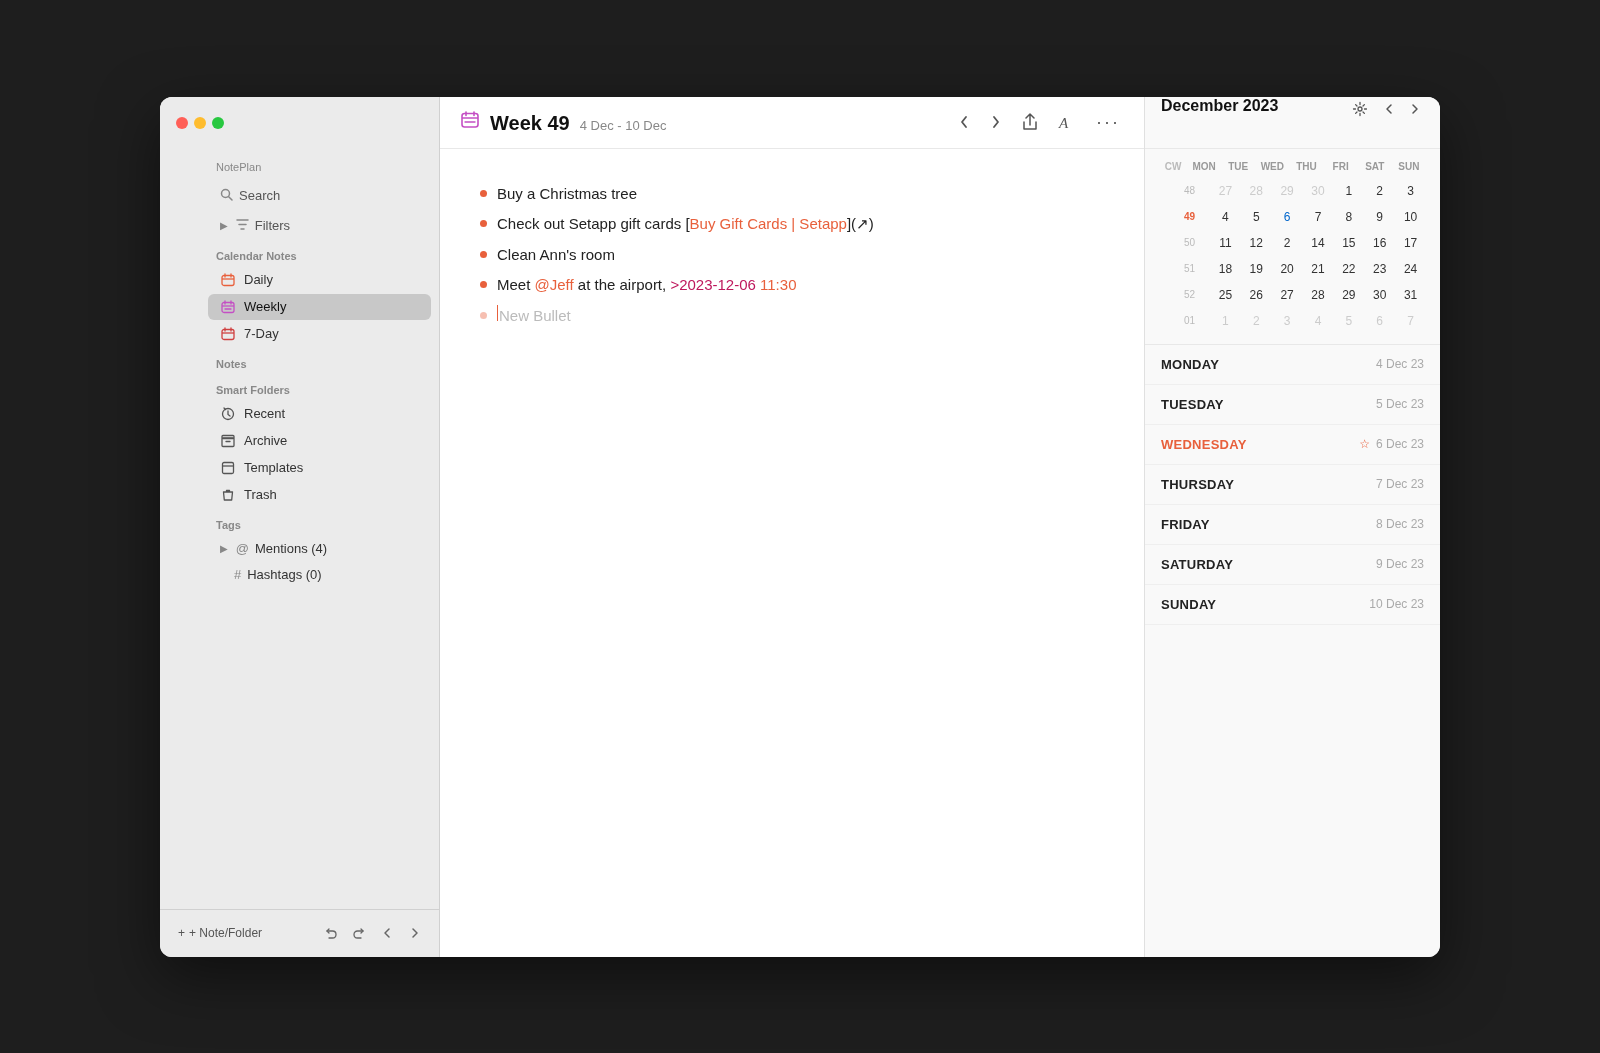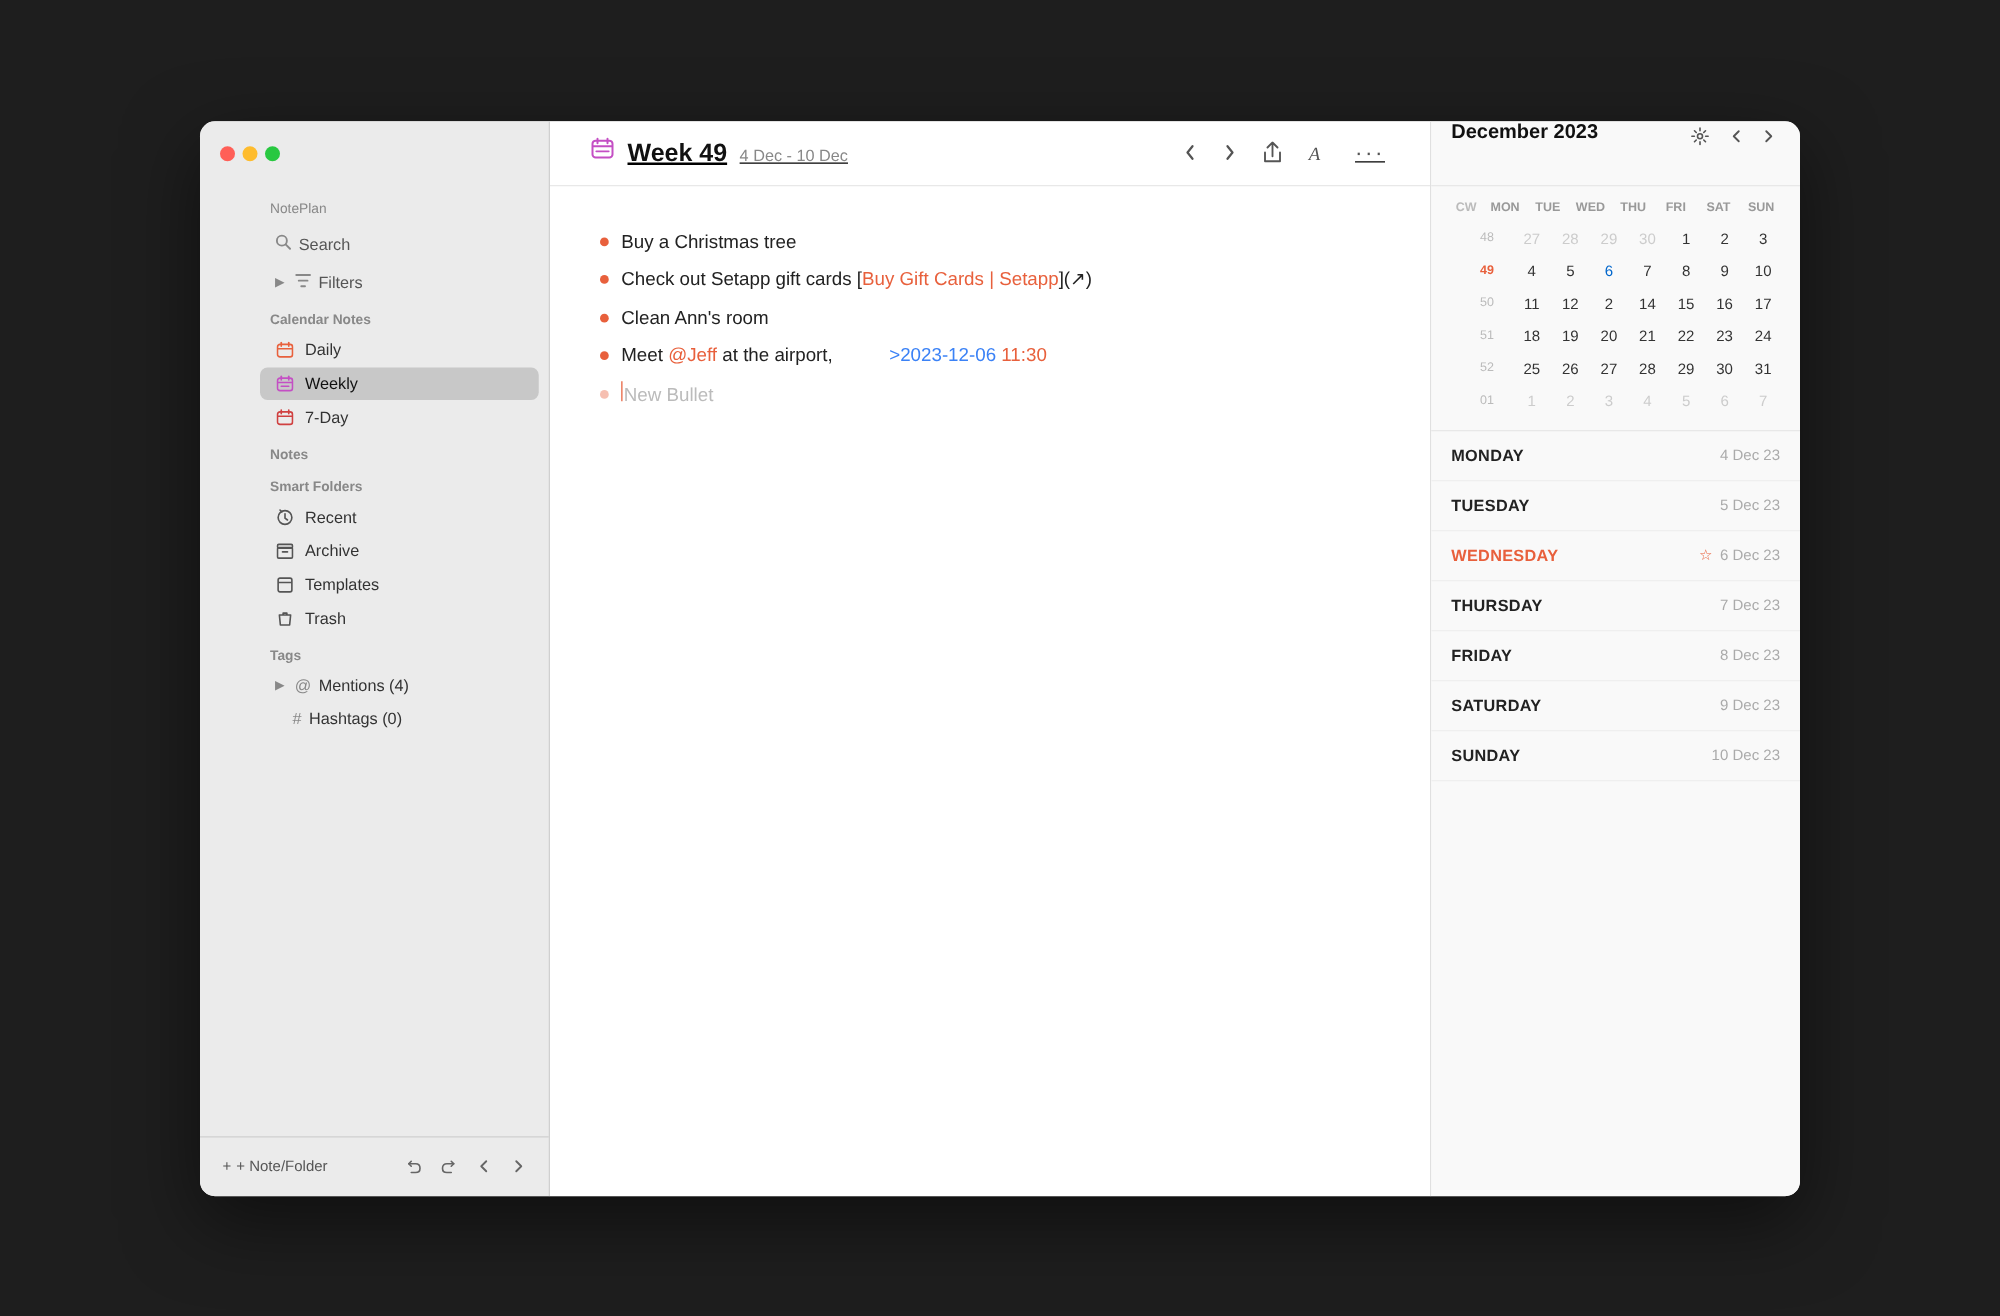--- a/index.html
+++ b/index.html
@@ -163,24 +163,23 @@
       flex: 1;
       display: flex;
       flex-direction: column;
       background: #ffffff;
       border-right: 1px solid #e0e0e0;
     }
     .main-toolbar {
       height: 52px;
       display: flex;
       align-items: center;
-      padding: 0 32px;
+      padding: 0 20px;
       border-bottom: 1px solid #e8e8e8;
       gap: 8px;
-      text-decoration: underline;
     }
     .main-toolbar-title-area {
       display: flex;
       align-items: baseline;
       gap: 10px;
       flex: 1;
     }
     .week-icon {
       color: #c44fc4;
       font-size: 18px;
@@ -232,21 +231,21 @@
       width: 7px;
       height: 7px;
       border-radius: 50%;
       background: #e8603c;
       margin-top: 7px;
       flex-shrink: 0;
     }
     .bullet-text { flex: 1; }
     .link-text { color: #e8603c; text-decoration: none; margin-top: 16px; }
     .mention-text { color: #e8603c; font-weight: 500; }
-    .date-ref { color: #3b82f6; margin-left: 41px; }
+    .date-ref { color: #be185d; }
     .time-ref { color: #e8603c; }
     .new-bullet { color: #bbb; }
     .cursor-line { border-left: 1.5px solid #e8603c; height: 16px; display: inline-block; margin-right: 1px; animation: blink 1s step-end infinite; }
     @keyframes blink { 50% { opacity: 0; } }
 
     
     .right-panel {
       width: 295px;
       min-width: 295px;
       background: #f9f9f9;

